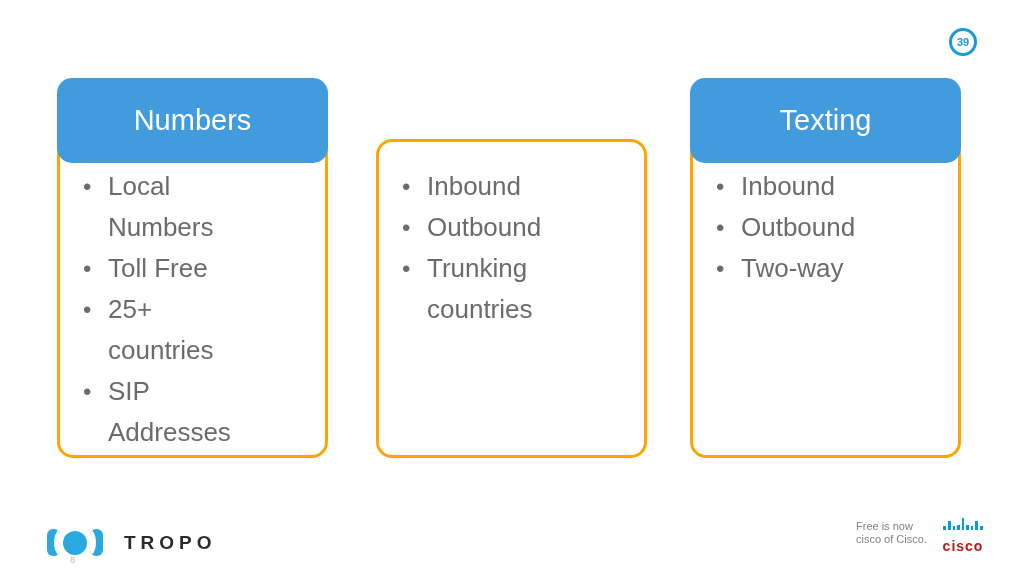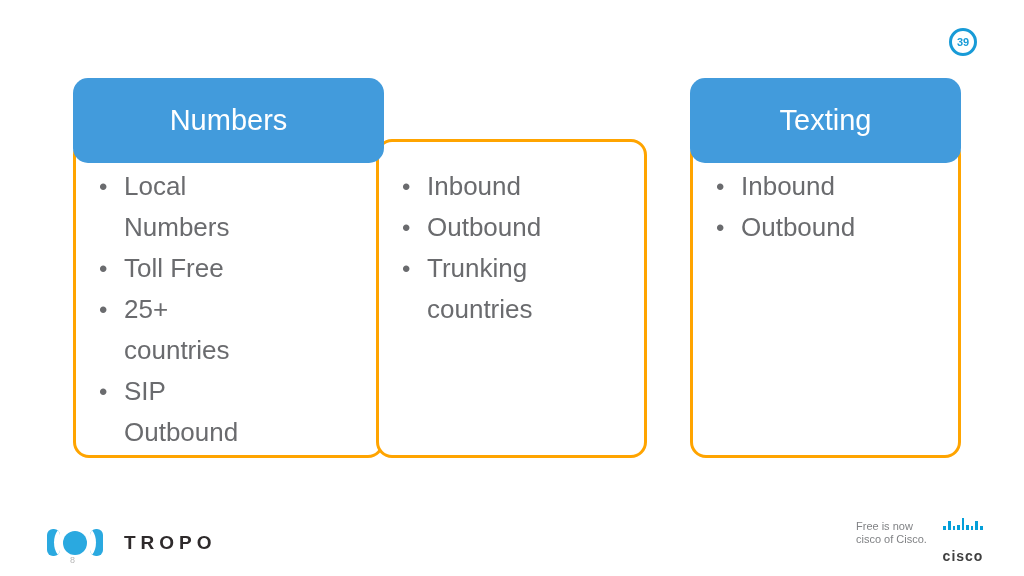--- a/index.html
+++ b/index.html
@@ -12,21 +12,21 @@
   
   .badge{
     position:absolute;left:949px;top:28px;width:22px;height:22px;
     border:3px solid #189bd7;border-radius:50%;background:#fff;
     display:flex;align-items:center;justify-content:center;
     color:#189bd7;font-size:11px;font-weight:bold;
   }
 
   
   .card{position:absolute;top:78px;width:271px;height:380px;}
-  .card.c0{left:73px;padding-left:40px;} .card.c1{left:376px;} .card.c2{left:690px;}
+  .card.c0{left:57px;} .card.c1{left:376px;} .card.c2{left:690px;}
   .card-body{
     position:absolute;left:0;right:0;top:61px;bottom:0;
     background:#fff;border:3px solid #ffa400;border-radius:16px;
     z-index:1;box-sizing:border-box;
   }
   .card-header{
     position:absolute;left:0;right:0;top:0;height:85px;
     background:#429bdc;border-radius:15px;z-index:2;
     display:flex;align-items:center;justify-content:center;
     color:#ffffff;font-size:29px;
@@ -55,21 +55,21 @@
   
   .cisco-note{position:absolute;left:856px;top:520px;font-size:11px;line-height:13px;color:#808285;}
   .cisco{position:absolute;left:938px;top:517px;width:50px;text-align:center;}
   .bars{display:flex;align-items:flex-end;justify-content:center;gap:2px;height:13px;}
   .bars i{display:block;width:2.6px;background:#049fd9;}
   .bars i:nth-child(1){height:4px;}  .bars i:nth-child(2){height:9px;}
   .bars i:nth-child(3){height:4px;}  .bars i:nth-child(4){height:5px;}
   .bars i:nth-child(5){height:12px;} .bars i:nth-child(6){height:5px;}
   .bars i:nth-child(7){height:4px;}  .bars i:nth-child(8){height:9px;}
   .bars i:nth-child(9){height:4px;}
-  .cisco-word{font-size:14px;font-weight:bold;letter-spacing:1px;color:#404040;margin-top:18px;text-align:center;}
+  .cisco-word{font-size:14px;font-weight:bold;letter-spacing:1px;color:#b91c1c;margin-top:8px;text-align:center;}
 </style>
 </head>
 <body>
 
 <div class="slide">
 
   <div class="badge">39</div>
 
   <section class="card c0">
     <div class="card-body"></div>
@@ -83,21 +83,21 @@
         </div>
       <div class="item">
           <span class="txt">Toll Free</span>
         </div>
       <div class="item">
           <span class="txt">25+
 countries</span>
         </div>
       <div class="item">
           <span class="txt">SIP
-Outbound</span>
+Addresses</span>
         </div>
     </div>
   </section>
 
   <section class="card c1">
     <div class="card-body"></div>
     <div class="card-list">
       <div class="item">
           <span class="txt">Inbound</span>
         </div>
@@ -115,20 +115,23 @@
     <div class="card-body"></div>
     <header class="card-header">
       <span>Texting</span>
     </header>
     <div class="card-list">
       <div class="item">
           <span class="txt">Inbound</span>
         </div>
       <div class="item">
           <span class="txt">Outbound</span>
+        </div>
+      <div class="item">
+          <span class="txt">Two-way</span>
         </div>
     </div>
   </section>
 
   <div class="tropo">
     <span class="tropo-mark">
       <span class="br l"></span>
       <span class="dot"></span>
       <span class="br r"></span>
     </span>

